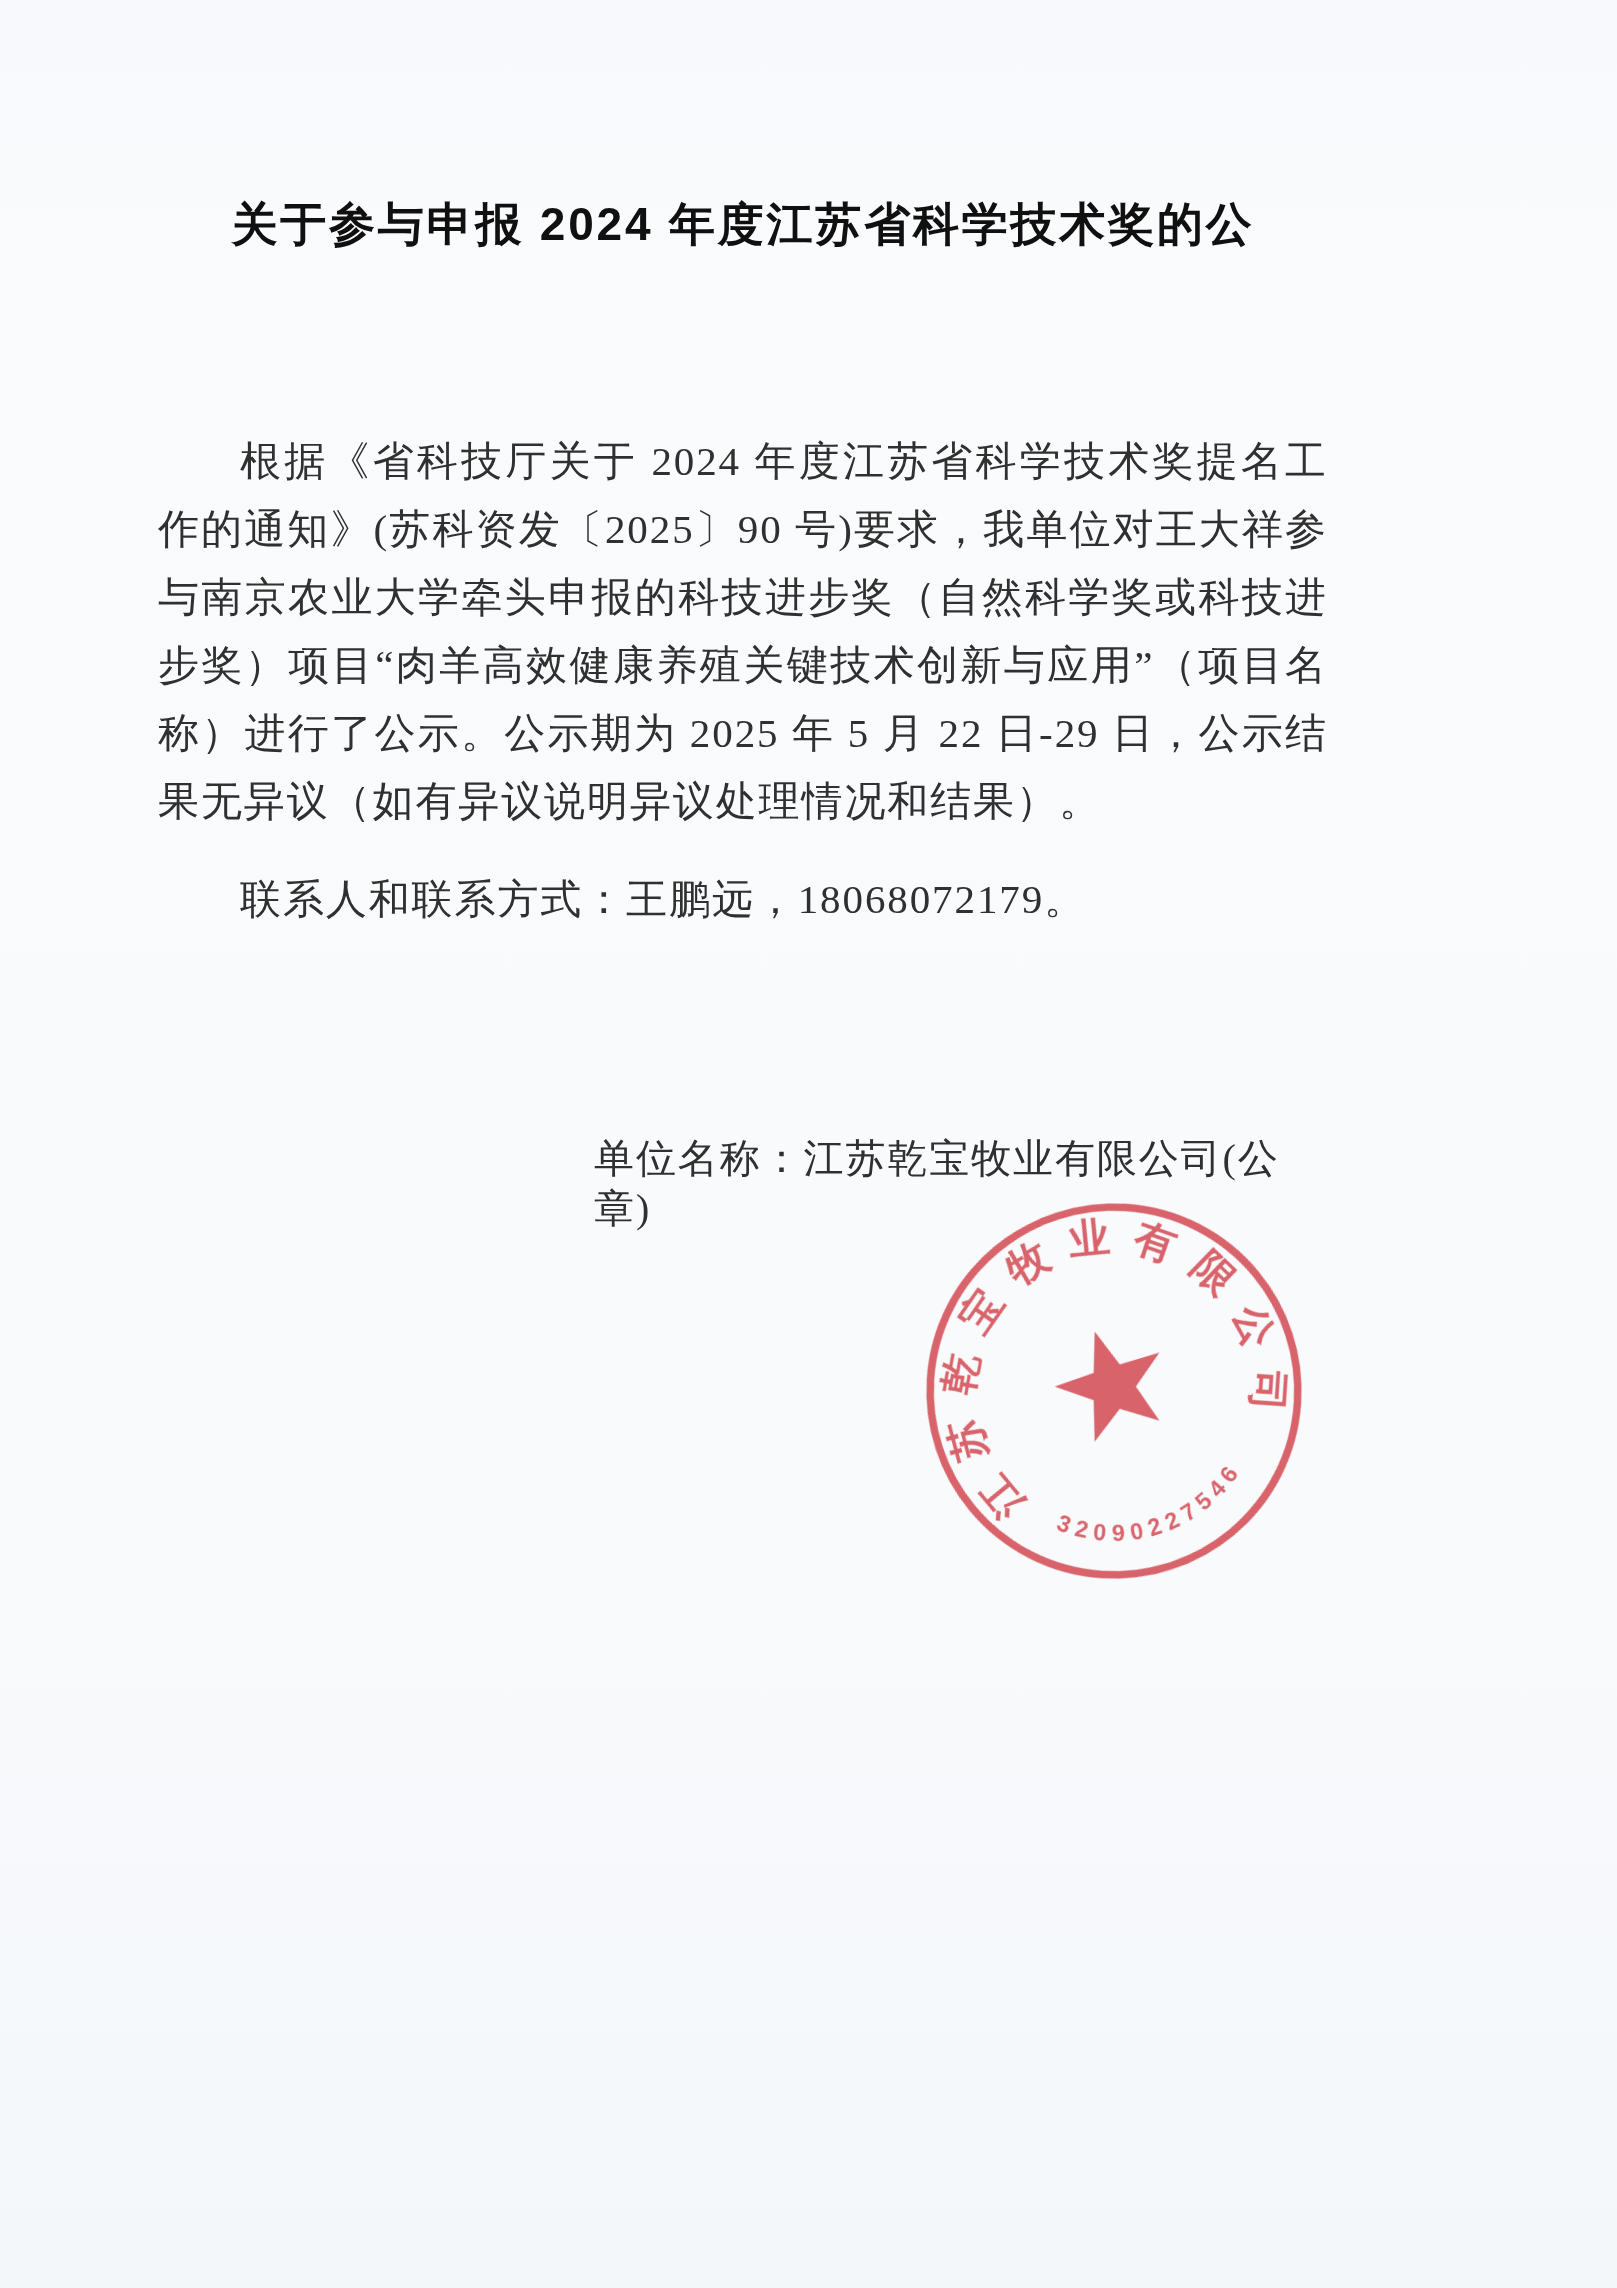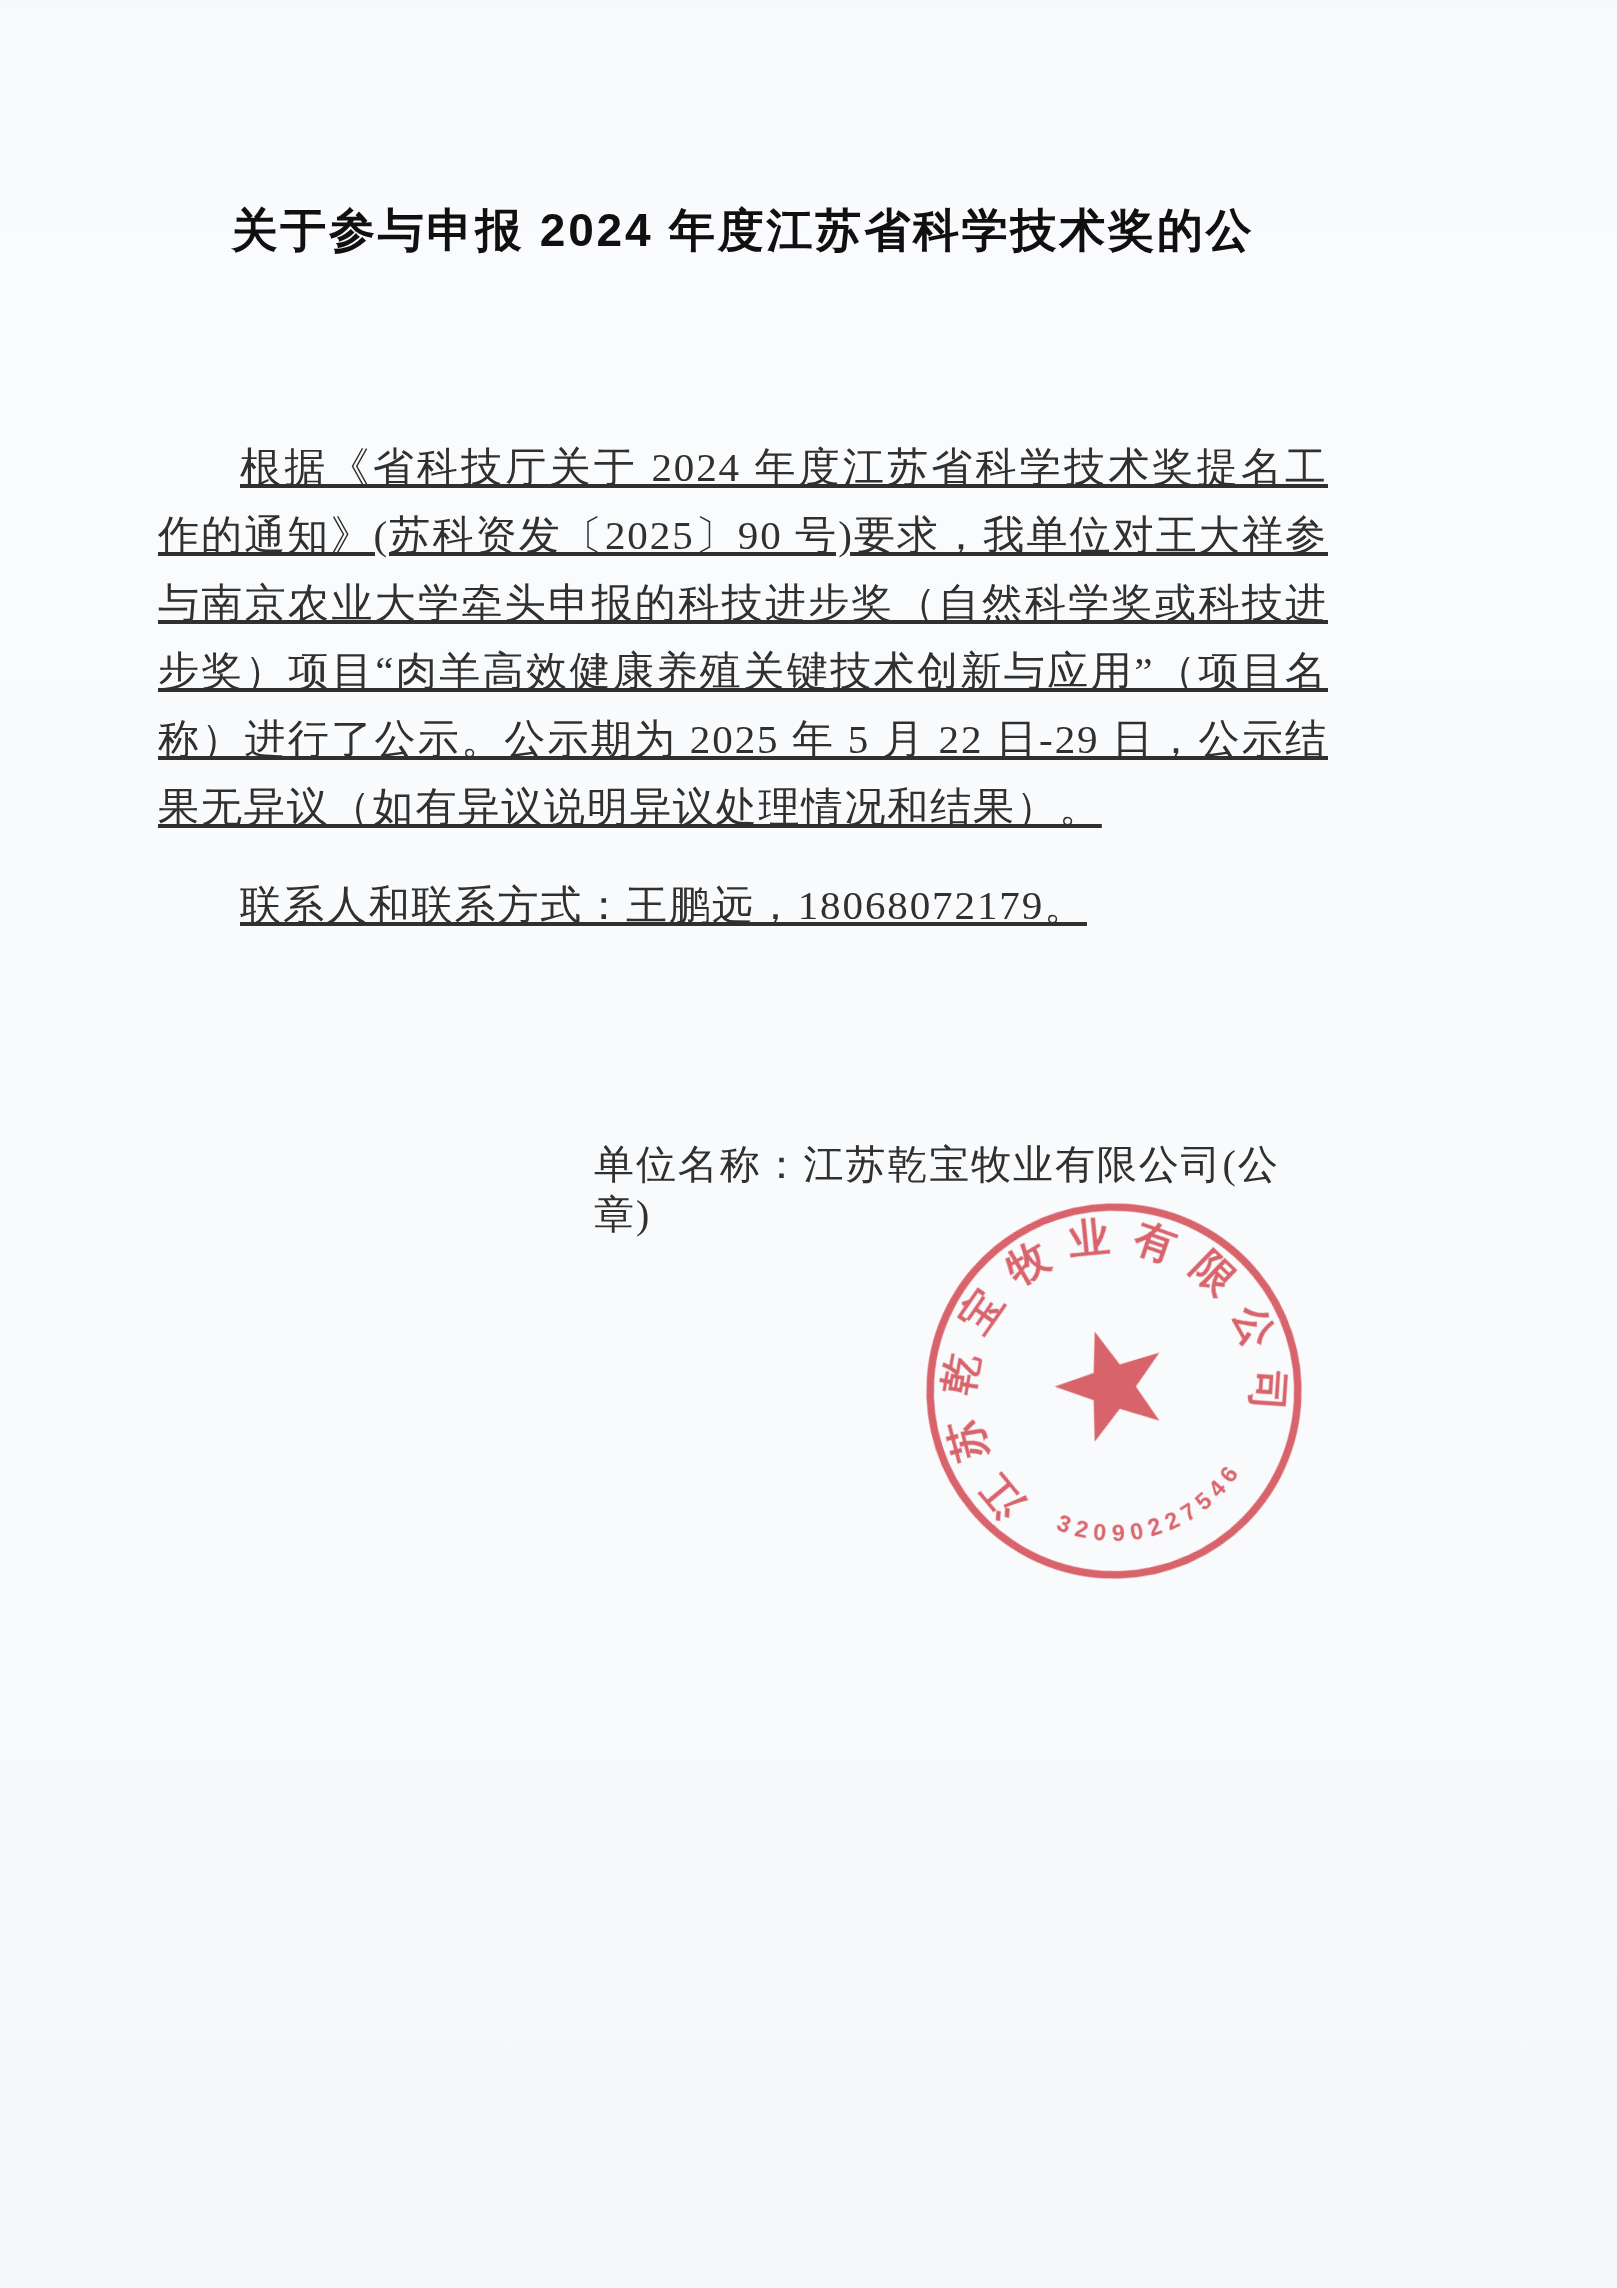--- a/index.html
+++ b/index.html
@@ -13,21 +13,21 @@
     height: 2289px;
     margin: 0 auto;
     background: linear-gradient(180deg, #f7f9fc 0%, #fafbfd 12%, #f8fafc 70%, #f4f7fa 100%);
     overflow: hidden;
     font-family: "Liberation Serif", "DejaVu Serif", serif;
     color: #2b2b2b;
   }
   .content {
     position: absolute;
     left: 158px;
-    top: 8px;
+    top: 2px;
     width: 1170px;
   }
   .doc-title {
     margin-top: 179px;
     text-align: center;
     font-family: "Liberation Sans", "DejaVu Sans", sans-serif;
     font-weight: 700;
     font-size: 46px;
     line-height: 86px;
     color: #101010;
@@ -36,21 +36,20 @@
   .doc-title .tline { display: block; }
   .body-para {
     margin: 0;
     font-size: 41px;
     line-height: 68px;
     letter-spacing: 1.9px;
     text-align: justify;
     text-justify: inter-ideograph;
     text-indent: 2em;
     color: #303030;
-    text-decoration: underline;
   }
   .para-main   { margin-top: 160px; }
   .para-contact{ margin-top: 30px; }
   .para-close  { margin-top: 37px; }
   .sig-line {
     margin-top: 201px;
     margin-left: 436px;
     font-size: 40px;
     line-height: 50px;
     letter-spacing: 1.9px;

